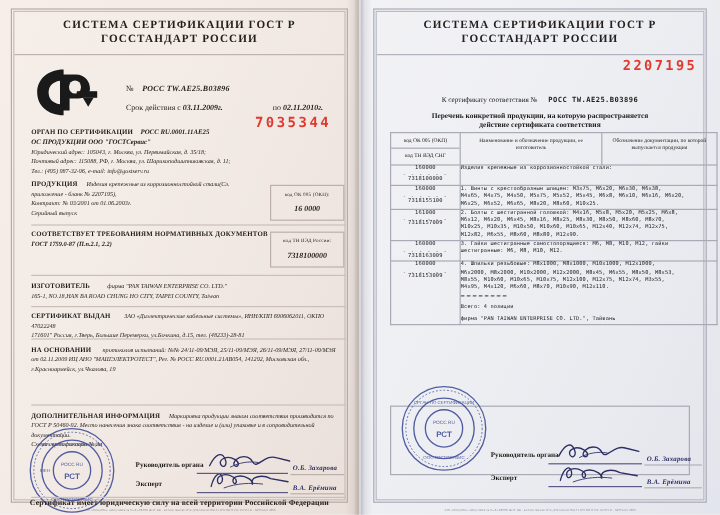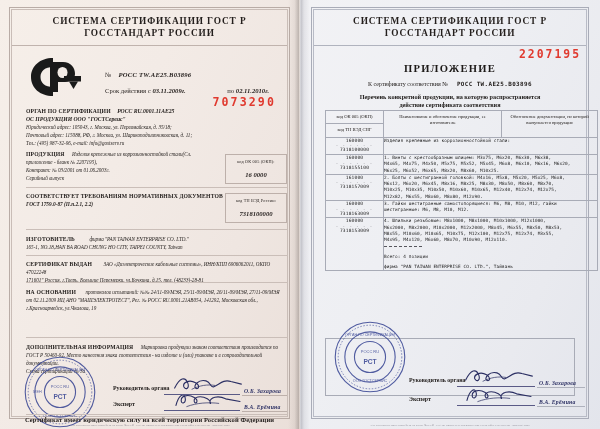--- a/index.html
+++ b/index.html
@@ -196,21 +196,21 @@
         <span class="lbl">№</span><span>РОСС TW.АЕ25.В03896</span>
       </div>
 
       <div class="l-valid">
         <span class="w">Срок действия  с</span>
         <span class="it">03.11.2009г.</span>
         <span class="w po">по</span>
         <span class="it">02.11.2010г.</span>
       </div>
 
-      <div class="rednum">7073290</div>
+      <div class="rednum">7035344</div>
 
       <div class="blk" style="top:100px;width:262px;">
         <div>
           <span class="cap">ОРГАН ПО СЕРТИФИКАЦИИ</span>
           <span class="it" style="margin-left:5px;">РОСС RU.0001.11АЕ25</span>
         </div>
         <div class="it">ОС ПРОДУКЦИИ ООО "ГОСТСервис"</div>
         <div class="sm">Юридический адрес: 105043, г. Москва, ул. Первомайская, д. 35/18;</div>
         <div class="sm">Почтовый адрес: 115088, РФ, г. Москва, ул. Шарикоподшипниковская, д. 11;</div>
         <div class="sm">Тел.: (495) 987-32-96, e-mail: info@gostserv.ru</div>
@@ -337,21 +337,20 @@
     <div class="paper">
       <div class="outerframe"></div>
       <div class="innerframe"></div>
 
       <div class="hdr">
         <div>СИСТЕМА СЕРТИФИКАЦИИ ГОСТ Р</div>
         <div>ГОССТАНДАРТ РОССИИ</div>
       </div>
 
       <div class="r-rednum">2207195</div>
-      <div class="r-title">ПРИЛОЖЕНИЕ</div>
 
       <div class="r-sub">
         <span>К сертификату соответствия №</span><span class="mono">РОСС TW.АЕ25.В03896</span>
       </div>
 
       <div class="r-desc">
         <div>Перечень конкретной продукции, на которую распространяется</div>
         <div>действие сертификата соответствия</div>
       </div>
 

